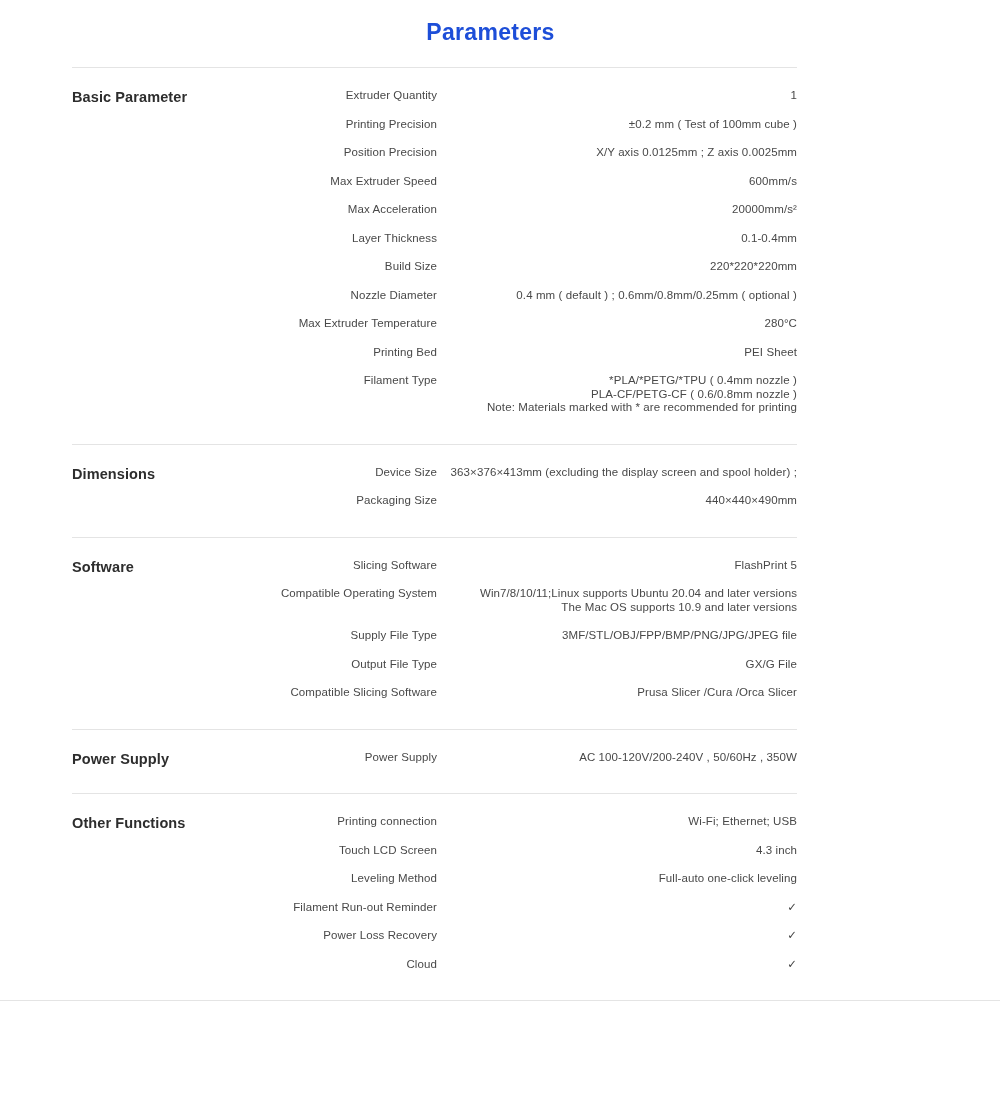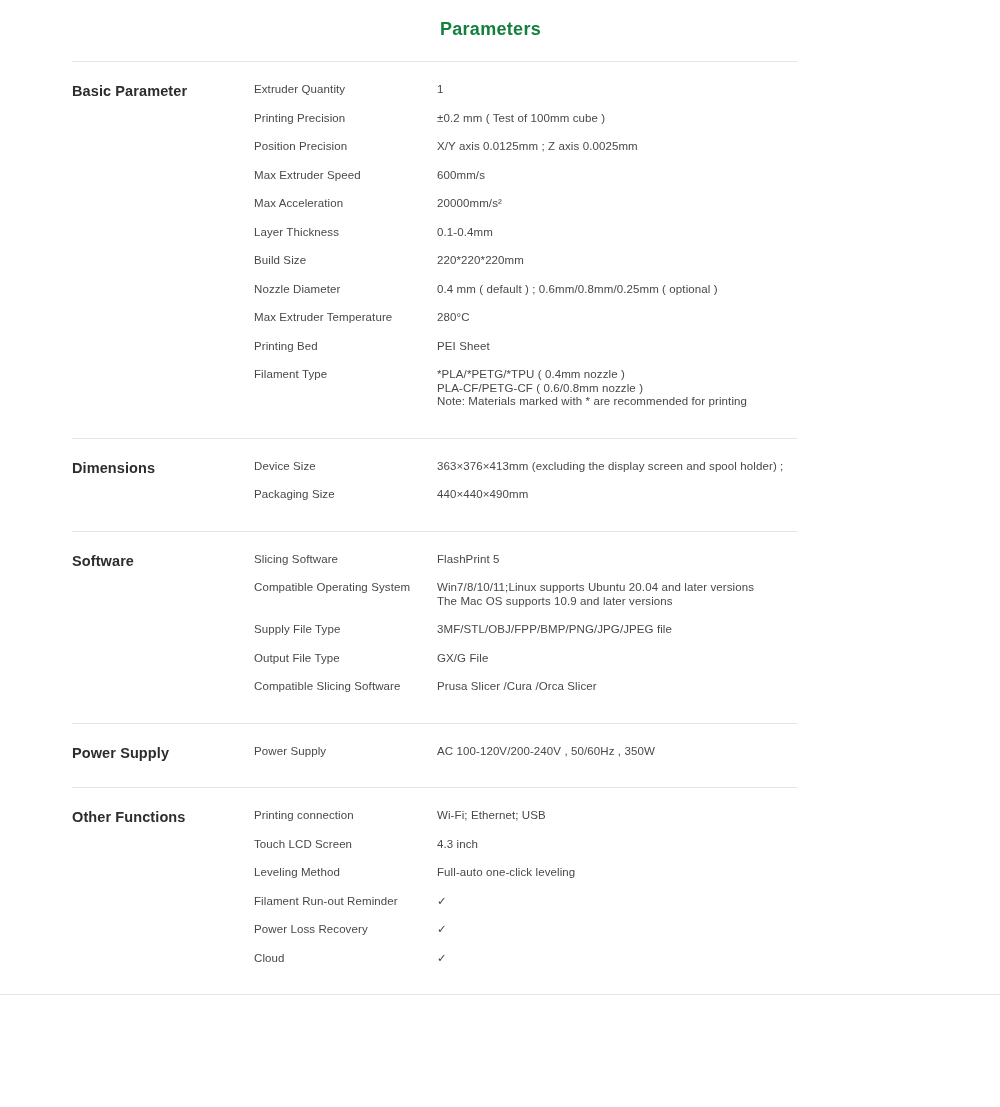--- a/index.html
+++ b/index.html
@@ -16,24 +16,24 @@
     width: 1000px;
     height: 1107px;
     overflow: hidden;
   }
   .page-title {
     margin: 0;
     padding: 19px 0 21px 0;
     margin-left: 128px;
     width: 725px;
     text-align: center;
-    font-size: 18px;
+    font-size: 23px;
     font-weight: 700;
     letter-spacing: 0.3px;
-    color: #15803d;
+    color: #1d4ed8;
   }
   .content {
     margin-left: 72px;
     width: 725px;
   }
   .spec-section {
     display: flex;
     border-top: 1px solid #e4e4e4;
     padding: 21px 0 14px 0;
     box-sizing: border-box;
@@ -47,20 +47,21 @@
     letter-spacing: 0.1px;
     line-height: 17px;
   }
   .rows {
     flex: 1;
     min-width: 0;
   }
   .spec-row {
     display: flex;
     margin-bottom: 15px;
+    text-align: right;
   }
   .spec-label {
     width: 183px;
     flex-shrink: 0;
     font-size: 11.5px;
     color: #484848;
     line-height: 13.5px;
     letter-spacing: 0.1px;
   }
   .spec-value {

